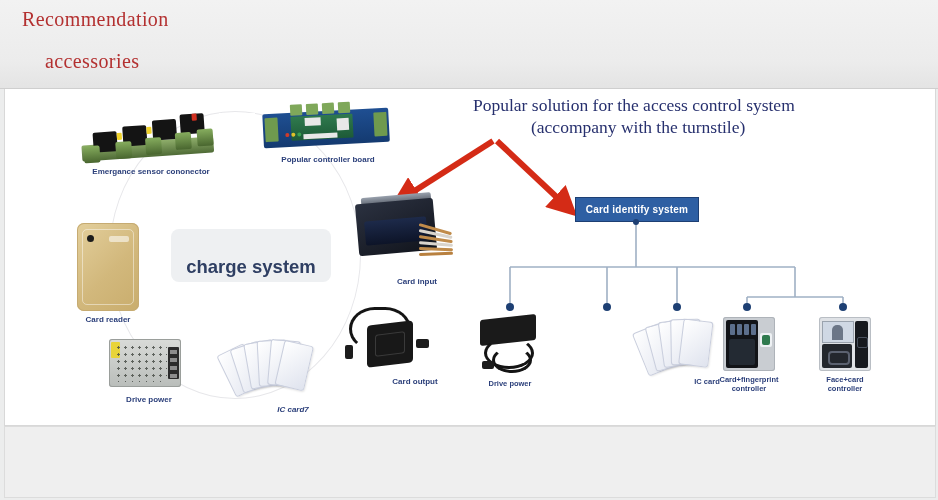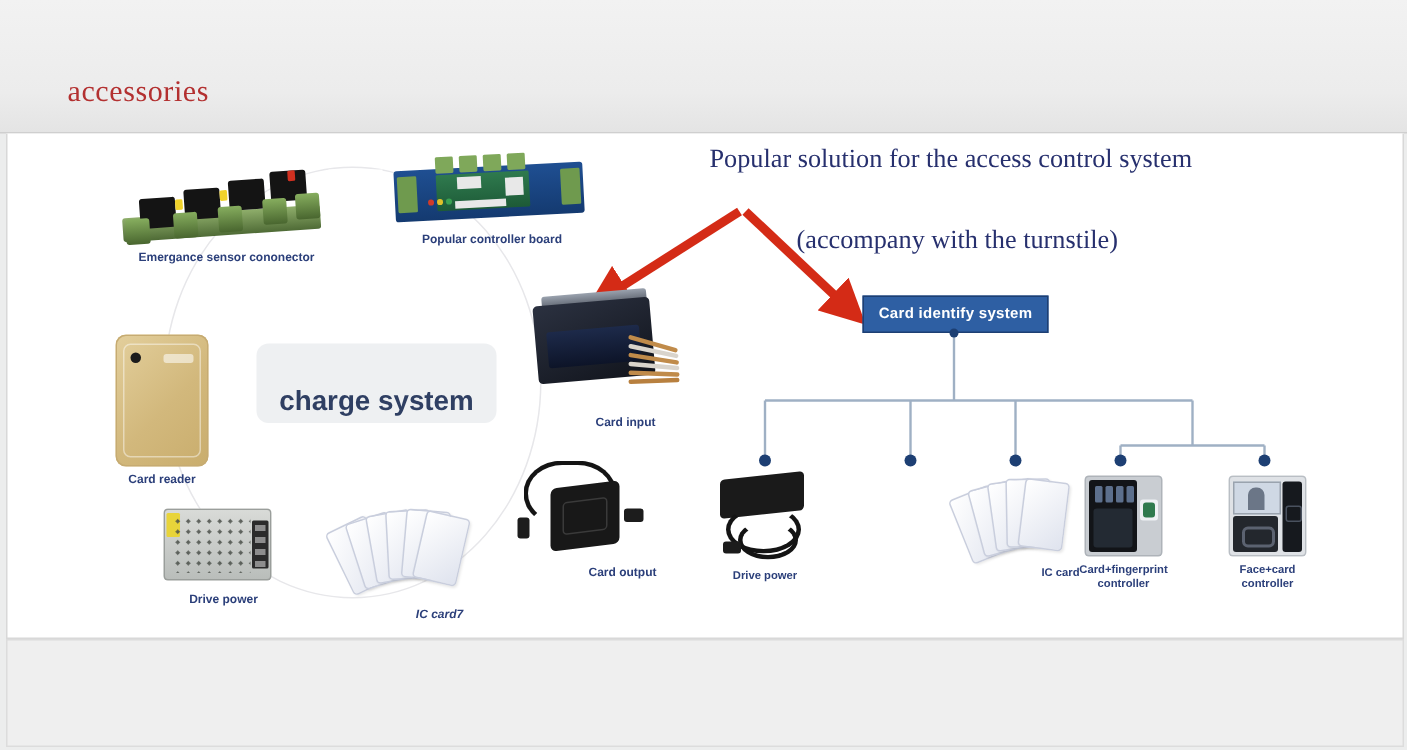--- a/index.html
+++ b/index.html
@@ -18,21 +18,21 @@
   
   .canvas{position:absolute;left:4px;top:89px;width:930px;height:336px;background:#ffffff;
           border:1px solid #d8d8d8;border-top:none;overflow:hidden;}
   .footer-strip{position:absolute;left:4px;top:426px;width:930px;height:70px;background:#efefef;
                 border:1px solid #dcdcdc;}
 
   
   .rs-head{position:absolute;font-family:"Liberation Serif",serif;color:#27306e;
            font-size:17.5px;white-space:nowrap;}
   .rs-head-1{left:468px;top:6px;}
-  .rs-head-2{left:526px;top:60px;}
+  .rs-head-2{left:526px;top:28px;}
 
   
   .arrows{position:absolute;left:0;top:0;width:930px;height:336px;pointer-events:none;}
 
   
   .ring{position:absolute;left:104px;top:22px;width:250px;height:286px;
         border:1px solid #e7e7ea;border-radius:50%;}
   .ring-mask{position:absolute;left:214px;top:24px;width:36px;height:22px;background:#fff;}
 
   .node{position:absolute;}
@@ -157,20 +157,21 @@
   .rnode{position:absolute;text-align:center;}
   .rcap{position:absolute;left:50%;transform:translateX(-50%);white-space:nowrap;
         font-size:7.5px;font-weight:bold;color:#2b3f7a;line-height:9px;text-align:center;}
 </style>
 </head>
 <body>
 
 <div class="page">
 
   <div class="header">
+    <div class="title-line title-1">Recommendation</div>
     <div class="title-line title-2">accessories</div>
   </div>
 
   <div class="canvas">
 
     <div class="rs-head rs-head-1">Popular solution for the access control system</div>
     <div class="rs-head rs-head-2">(accompany with the turnstile)</div>
 
     <svg class="arrows" viewBox="0 0 930 336">
       <defs>

